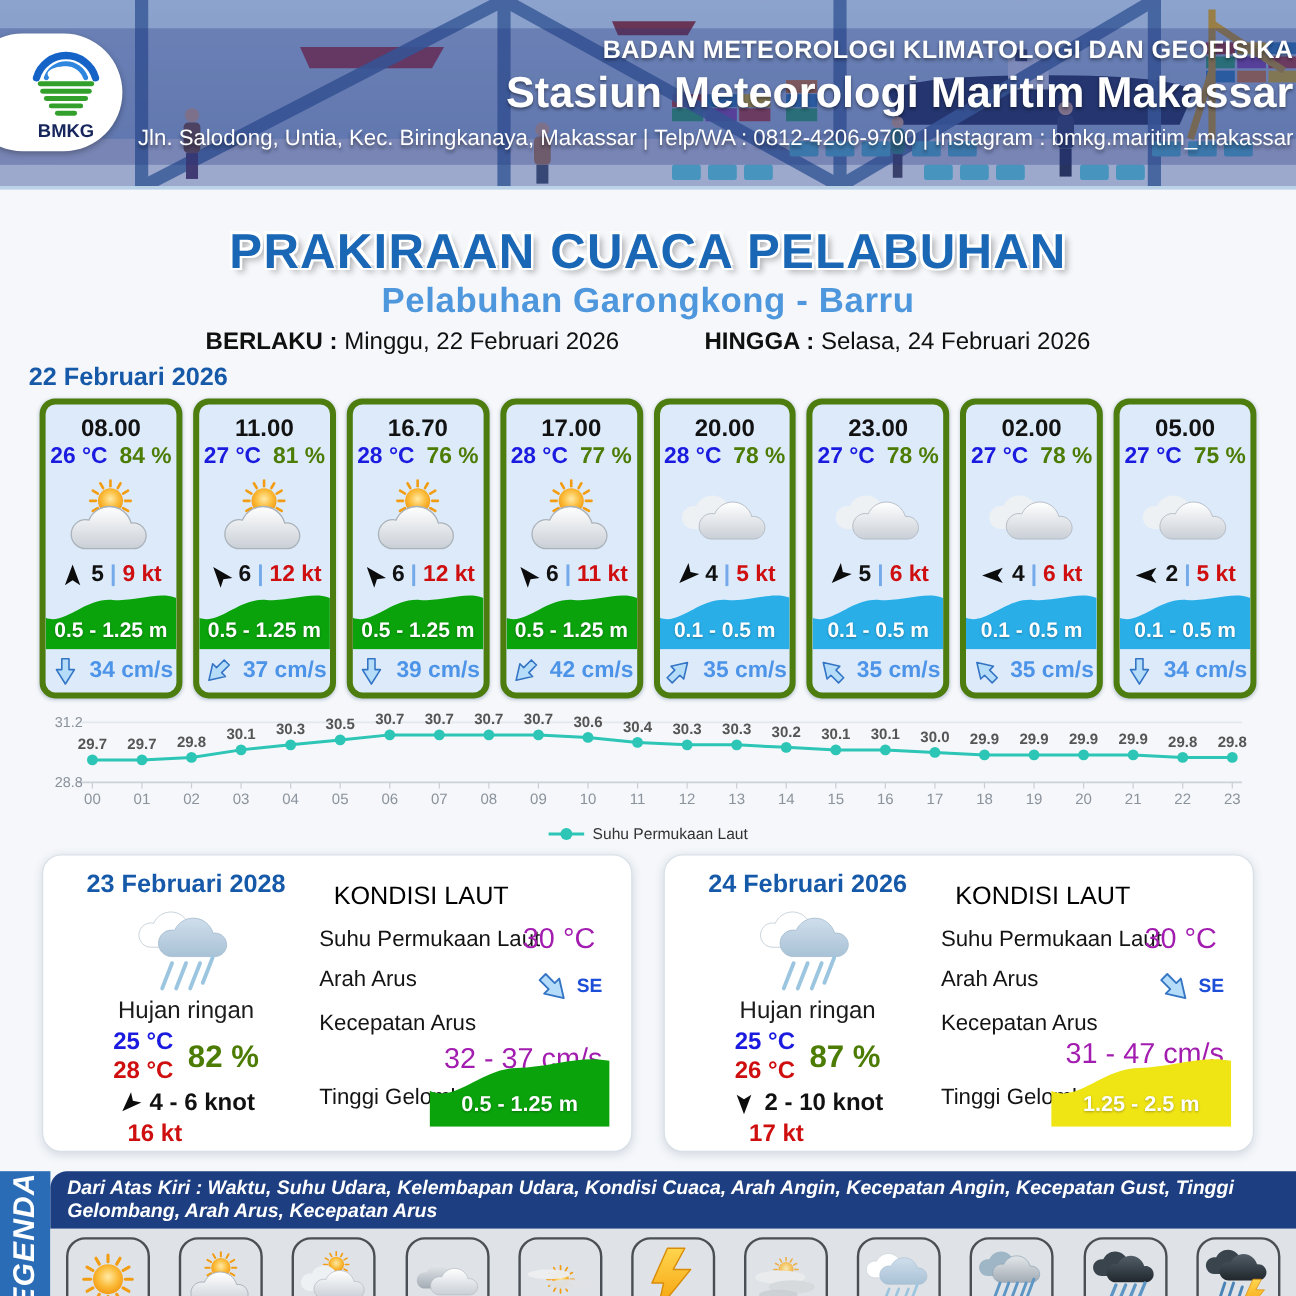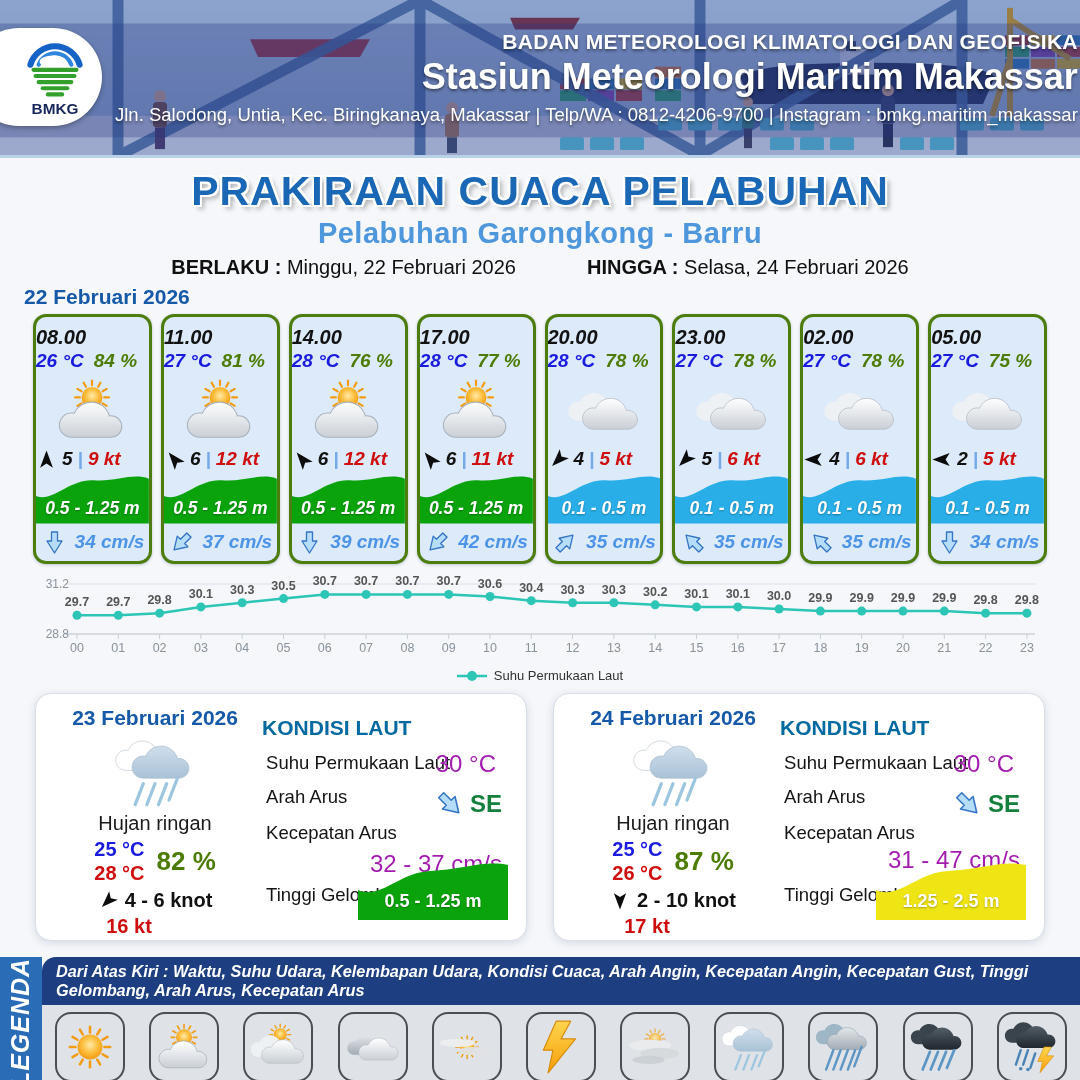--- a/index.html
+++ b/index.html
@@ -10,35 +10,35 @@
   .header { position:relative; width:1080px; height:158px; overflow:hidden; border-bottom:3px solid #b9d2e8; }
   .header-bg { position:absolute; inset:0; width:100%; height:100%; }
   .logo-pill { position:absolute; left:-30px; top:28px; width:132px; height:98px; background:#fff; border-radius:50px;
                display:flex; align-items:center; justify-content:flex-end; padding-right:14px; box-shadow:0 2px 5px rgba(0,0,0,.3); }
   .hdr-text { position:absolute; left:115px; top:30px; color:#fff; text-shadow:0 2px 3px rgba(0,0,0,.45);text-align:right; }
   .hdr-org { font-size:21px; font-weight:bold; letter-spacing:.3px; }
   .hdr-station { font-size:36px; font-weight:bold; margin-top:2px; }
   .hdr-addr { font-size:18.5px; margin-top:6px; }
 
   
-  .titlebox { text-align:center; padding-top:10px; }
+  .titlebox { text-align:center; padding-top:28px; }
   .main-title { font-size:41px; font-weight:900; letter-spacing:1px; color:#1a67b5;
      text-shadow:-2px -2px 0 #fff, 2px -2px 0 #fff, -2px 2px 0 #fff, 2px 2px 0 #fff, 4px 4px 5px rgba(0,0,0,.3); }
   .sub-title { font-size:29px; font-weight:800; color:#4e97dd; margin-top:2px; letter-spacing:.5px; }
   .validity { font-size:20px; margin-top:6px; color:#101010; }
   .validity b { font-weight:bold; }
   .validity .gap { display:inline-block; width:60px; }
 
   .day1-label { font-size:21px; font-weight:bold; color:#1659a8; padding-left:24px; margin-top:6px; }
 
   
   .cards-row { display:flex; gap:9px; padding:0 33px; margin-top:5px; }
-  .fcard { flex:1; background:#dceafa; border:3px solid #4d7c0f; border-radius:13px; height:250px;
-           display:flex; flex-direction:column; overflow:hidden;
-           box-shadow:0 1px 3px rgba(60,90,130,.3);font-style:italic; }
+  .fcard { flex:1; background:#dceafa; border:5px solid #4d7c0f; border-radius:13px; height:250px;
+           display:flex; flex-direction:column; align-items:center; overflow:hidden;
+           box-shadow:0 1px 3px rgba(60,90,130,.3); }
   .fc-time { margin-top:9px; font-size:20px; font-weight:bold; color:#121212; }
   .fc-th { display:flex; gap:10px; font-size:19px; font-weight:bold; margin-top:1px; }
   .fc-th .t { color:#1b1be0; } .fc-th .h { color:#4c7c04; }
   .fc-icon { height:76px; display:flex; align-items:center; justify-content:center; }
   .fc-wind { display:flex; align-items:center; gap:5px; font-size:19px; font-weight:bold; color:#111; }
   .fc-wind .pipe { color:#74aaea; } .fc-wind .gust { color:#cf0f0f; }
   .fc-wave { margin-top:auto; width:100%; height:60px; position:relative; }
   .fc-wave svg { position:absolute; inset:0; width:100%; height:100%; }
   .wavetxt { position:absolute; left:0; right:0; bottom:5px; text-align:center; color:#fff;
              font-weight:bold; font-size:17.5px; text-shadow:0 1px 2px rgba(0,0,0,.3); }
@@ -61,24 +61,24 @@
   .dc-date { font-size:21px; font-weight:bold; color:#1659a8; margin-top:2px; }
   .dc-cond { font-size:20px; color:#1b1b1b; margin-top:-2px; }
   .dc-temps { display:flex; align-items:center; gap:12px; margin-top:2px; }
   .dc-temps .col { display:flex; flex-direction:column; line-height:24px; }
   .dc-tmin { color:#1b1be0; font-weight:bold; font-size:20px; }
   .dc-tmax { color:#cf0f0f; font-weight:bold; font-size:20px; }
   .dc-hum  { color:#4c7c04; font-weight:bold; font-size:26px; }
   .dc-wind { display:flex; align-items:center; gap:7px; font-size:20px; font-weight:bold; color:#111; margin-top:4px; }
   .dc-gust { color:#cf0f0f; font-size:20px; font-weight:bold; margin-top:3px; transform:translateX(-26px); }
   .dc-right { flex:1; position:relative; padding-left:8px; }
-  .sea-head { position:absolute; top:12px; left:4px; font-size:21px; font-weight:bold; color:#0369a1; }
+  .sea-head { position:absolute; top:12px; left:20px; font-size:21px; font-weight:normal; color:#000000; }
   .sea-label { position:absolute; left:8px; font-size:18.5px; color:#141414; }
   .sea-val { position:absolute; color:#a21caf; font-weight:normal; font-size:24px; }
-  .sea-dir { position:absolute; display:flex; align-items:center; gap:4px; color:#15803d; font-weight:bold; font-size:24px; }
+  .sea-dir { position:absolute; display:flex; align-items:center; gap:4px; color:#1d4ed8; font-weight:bold; font-size:16px; }
   .sea-wave { position:absolute; right:2px; bottom:10px; width:150px; height:62px; }
   .sea-wave svg { position:absolute; inset:0; width:100%; height:100%; }
   .sea-wave .wavetxt { font-size:18px; bottom:8px; }
 
   
   .legend { display:flex; height:130px; margin-top:16px; }
   .leg-side { width:42px; background:#2a6db6; display:flex; align-items:center; justify-content:center; }
   .leg-side span { transform:rotate(-90deg); color:#fff; font-weight:bold; font-style:italic; font-size:25px; letter-spacing:1px; white-space:nowrap; }
   .leg-main { flex:1; display:flex; flex-direction:column; }
   .leg-strip { background:#1d3e80; border-top-left-radius:14px; color:#fff; font-style:italic; font-weight:600; font-size:16.3px; padding:5px 14px; }
@@ -444,21 +444,21 @@
     <div class="fc-cur">
       <span>
           <svg class="iconsvg" width="27" height="27" viewBox="0 0 72 72" style="transform:rotate(45deg)">
             <use href="#sym-barrow"></use>
           </svg>
         </span>
       <span class="curv">37 cm/s</span>
     </div>
   </div>
   <div class="fcard">
-    <div class="fc-time">14.00</div>
+    <div class="fc-time">16.70</div>
     <div class="fc-th">
       <span class="t">28 °C</span>
       <span class="h">76 %</span>
     </div>
     <div class="fc-icon">
         <svg class="iconsvg" width="76" height="76" viewBox="0 0 72 72" style="transform:rotate(0deg)">
           <use href="#sym-sun-cloud"></use>
         </svg>
       </div>
     <div class="fc-wind">
@@ -777,21 +777,21 @@
       <line x1="0" y1="6" x2="30" y2="6" stroke="#2cc5b6" stroke-width="2.5"></line>
         <circle cx="15" cy="6" r="5" fill="#2cc5b6"></circle>
     </svg>
     <span>Suhu Permukaan Laut</span>
   </div>
 </div>
 
 <div class="daycards" id="daycards">
   <div class="dcard">
     <div class="dc-left">
-      <div class="dc-date">23 Februari 2026</div>
+      <div class="dc-date">23 Februari 2028</div>
       <div>
           <svg class="iconsvg" width="84" height="84" viewBox="0 0 72 72" style="transform:rotate(0deg)">
             <use href="#sym-rain-light"></use>
           </svg>
         </div>
       <div class="dc-cond">Hujan ringan</div>
       <div class="dc-temps">
         <span class="col">
           <span class="dc-tmin">25 °C</span>
           <span class="dc-tmax">28 °C</span>

